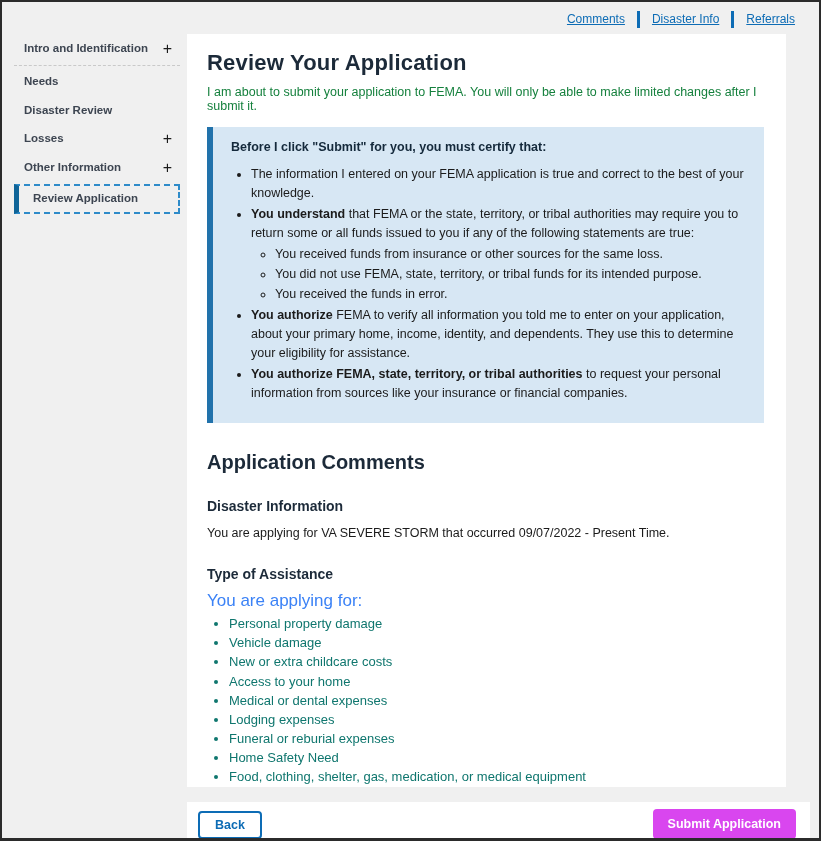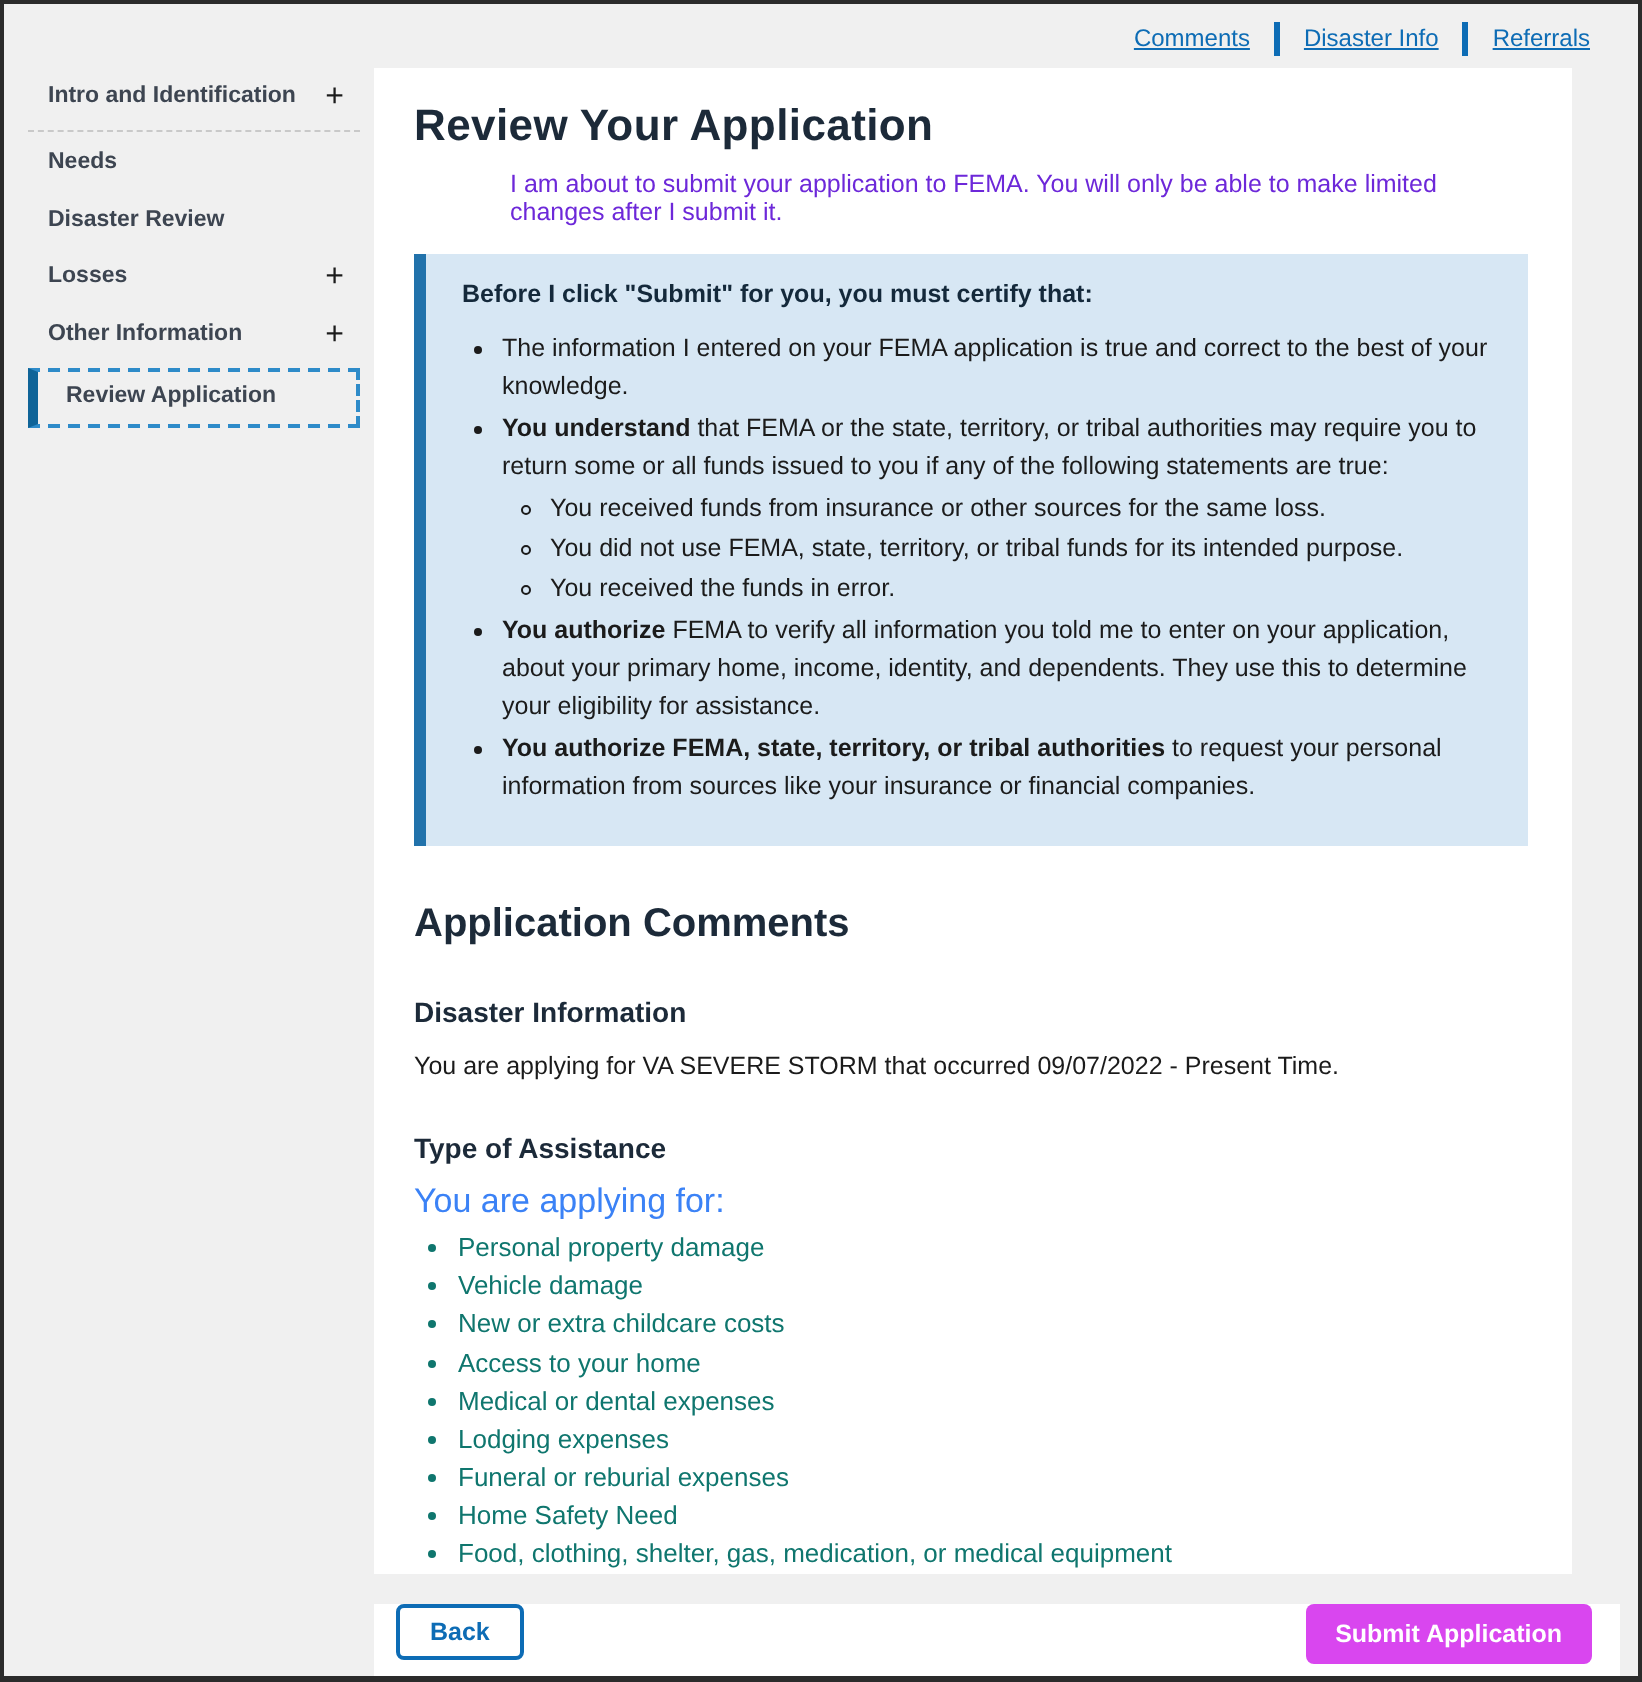--- a/index.html
+++ b/index.html
@@ -54,21 +54,21 @@
 
   
   .card {
     position: absolute; left: 185px; top: 32px; width: 599px; height: 753px;
     background: #ffffff; padding: 16px 22px 16px 20px; overflow: hidden;
   }
   .card h1 {
     font-size: 22px; font-weight: bold; color: #1c2a39; margin-bottom: 9px;
     letter-spacing: .2px;
   }
-  .intro { font-size: 12.5px; color: #6d28d9; margin-left: 48px; }
+  .intro { font-size: 12.5px; color: #15803d; }
 
   .callout {
     margin-top: 14px;
     background: #d7e7f4;
     border-left: 6px solid #2172ab;
     padding: 13px 18px 18px 18px;
   }
   .callout-title { font-size: 12.5px; font-weight: bold; color: #14293b; }
   .callout ul {
     margin: 11px 0 0 0; padding-left: 20px;
@@ -90,21 +90,21 @@
   .assist-lead { font-size: 17px; margin-top: 9px; color: #3b82f6; }
   .assist-list {
     margin-top: 3px; padding-left: 22px;
     font-size: 13px; line-height: 1.47; color: #0f766e;
   }
 
   
   .footerbar {
     position: absolute; left: 185px; top: 800px; width: 623px; height: 37px;
     background: #ffffff;
-    display: flex; align-items: flex-start; justify-content: space-between;
+    display: flex; align-items: flex-end; justify-content: space-between;
     padding: 0 14px 0 11px;
   }
   .btn-back {
     background: #ffffff; border: 2px solid #0d6cb5; color: #0d6cb5;
     font-weight: bold; font-size: 12.5px; padding: 5px 15px;
     border-radius: 4px; cursor: pointer;
     font-family: "Liberation Sans", sans-serif;
   }
   .btn-submit {
     background: #d946ef; border: none; color: #ffffff;

